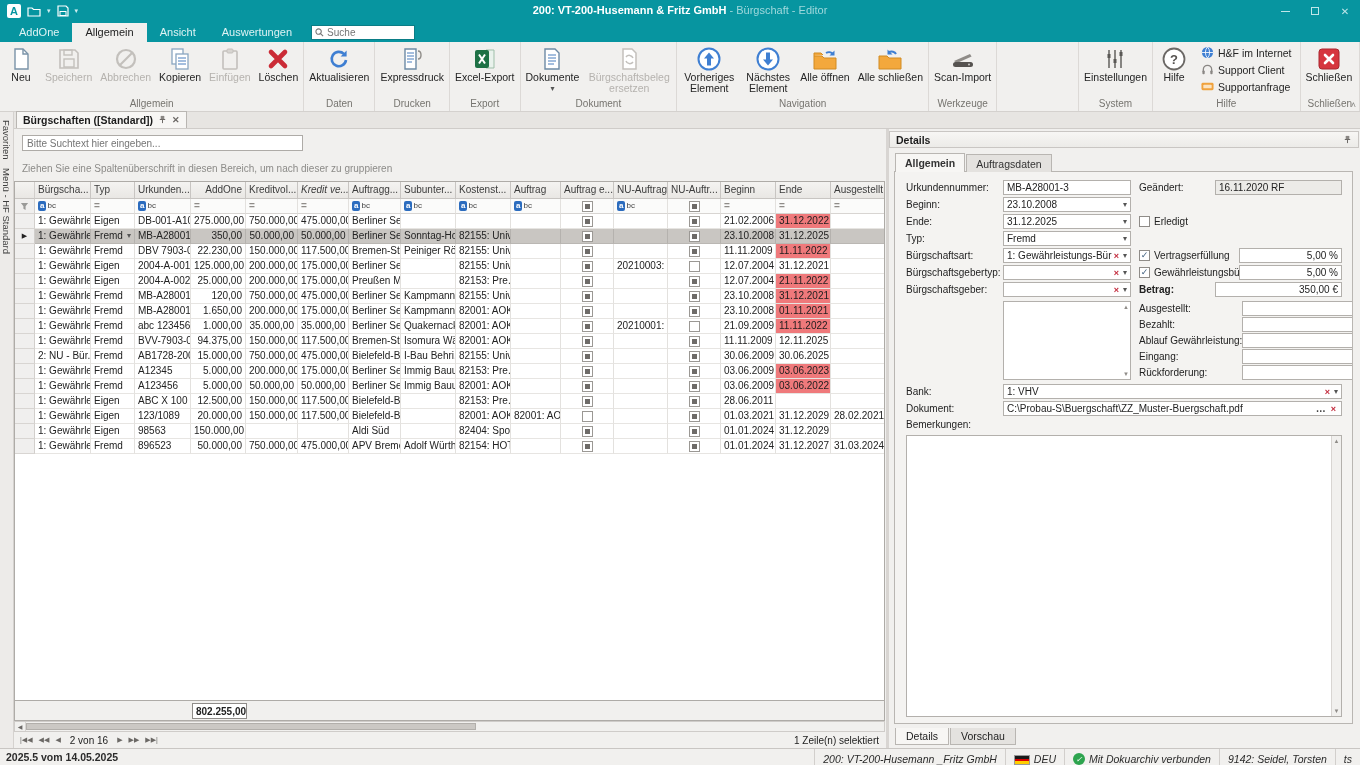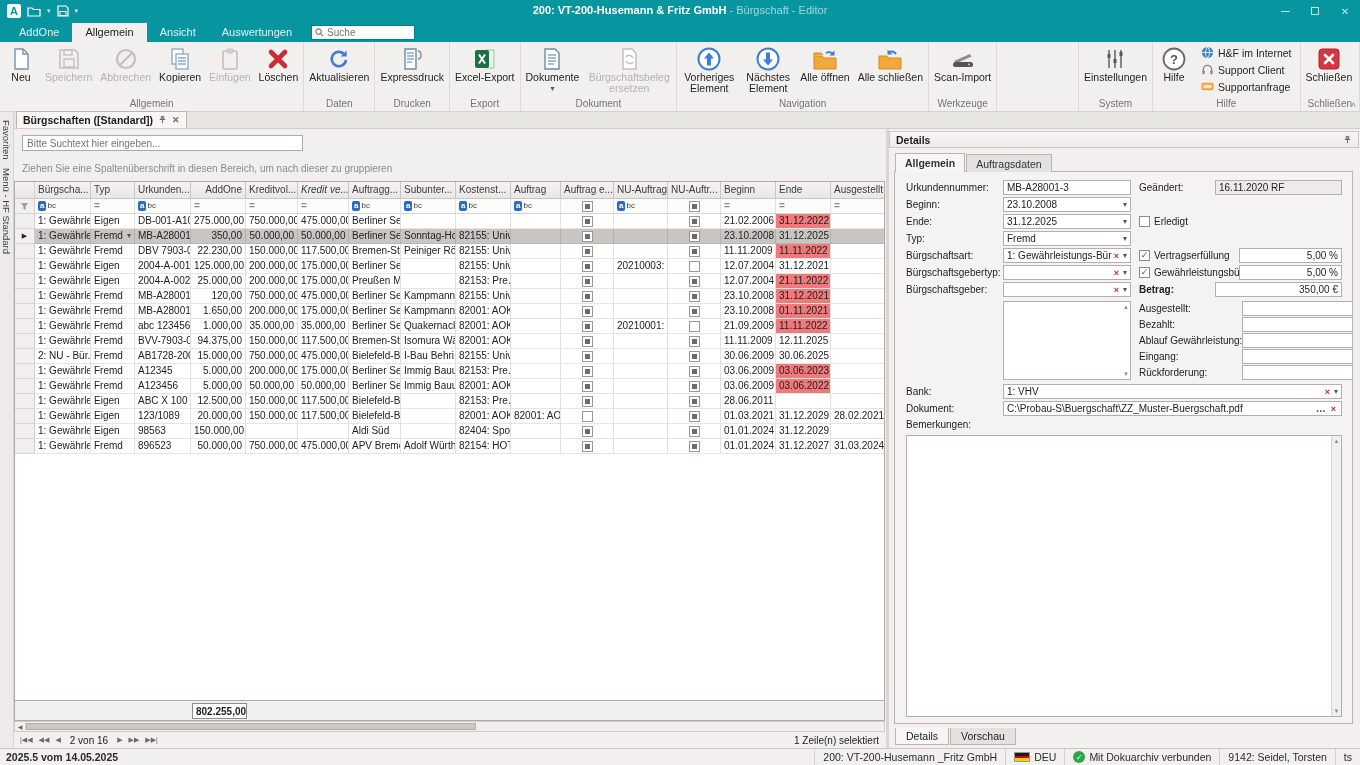--- a/index.html
+++ b/index.html
@@ -148,21 +148,21 @@
                    display:flex; flex-direction:column; justify-content:space-between; align-items:center; font-size:6px; color:#8f8c88; padding:2px 0; }
   .dp-bottom-tabs { position:absolute; bottom:3px; left:6px; display:flex; }
   .btab { padding:2px 10px; font-size:10.5px; border:1px solid #b9b6b2; border-top:none; background:#e4e2df; margin-right:1px; }
   .btab.active { background:#f7f6f4; }
 
   
   #statusbar { position:absolute; bottom:0; left:0; right:0; height:17px; background:#f1f0ee;
                border-top:1px solid #c9c6c3; display:flex; align-items:center; font-size:10.5px; }
   .sbleft { font-weight:bold; color:#2b2b2b; padding-left:6px; }
   .sbright { margin-left:auto; display:flex; height:100%; align-items:center; }
-  .sbitem { display:flex; align-items:center; gap:4px; padding:0 8px; height:100%; border-left:1px solid #d2cfcc; color:#2b2b2b; }
+  .sbitem { display:flex; align-items:flex-end; gap:4px; padding:0 8px; height:100%; border-left:1px solid #d2cfcc; color:#2b2b2b;font-style:italic; }
   .flag { width:16px; height:10px; display:flex; flex-direction:column; border:0.5px solid #999; }
   .flag i { flex:1; } .flag i:nth-child(1){background:#1a1a1a}.flag i:nth-child(2){background:#d00}.flag i:nth-child(3){background:#ffce00}
   .okdot { width:12px; height:12px; border-radius:50%; background:#2da44e; color:#fff; font-size:8px;
            display:flex; align-items:center; justify-content:center; }
 </style>
 </head>
 <body>
 
 <div id="titlebar">
   <div class="qa">

